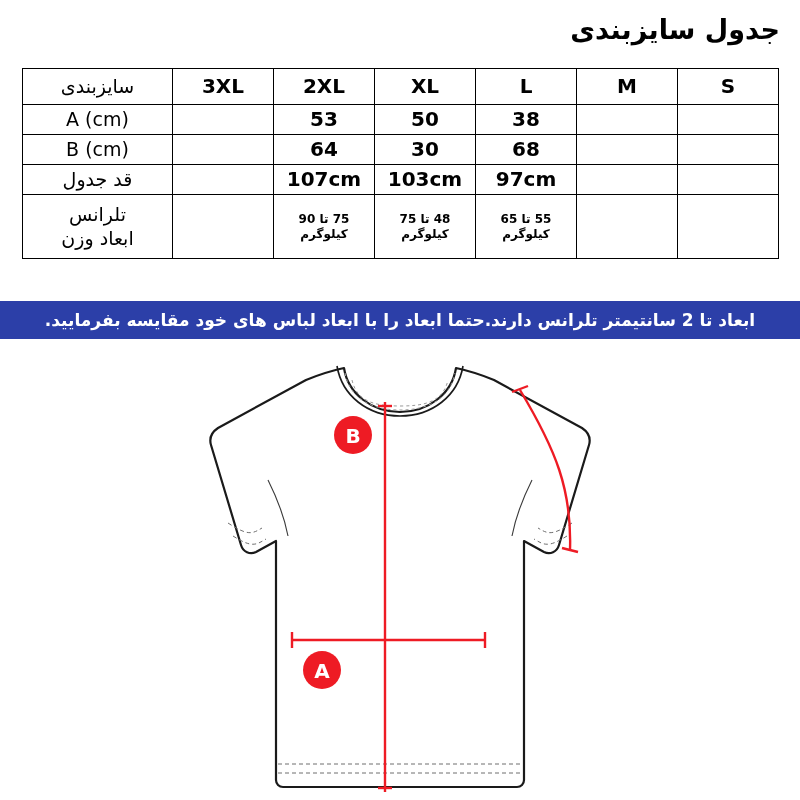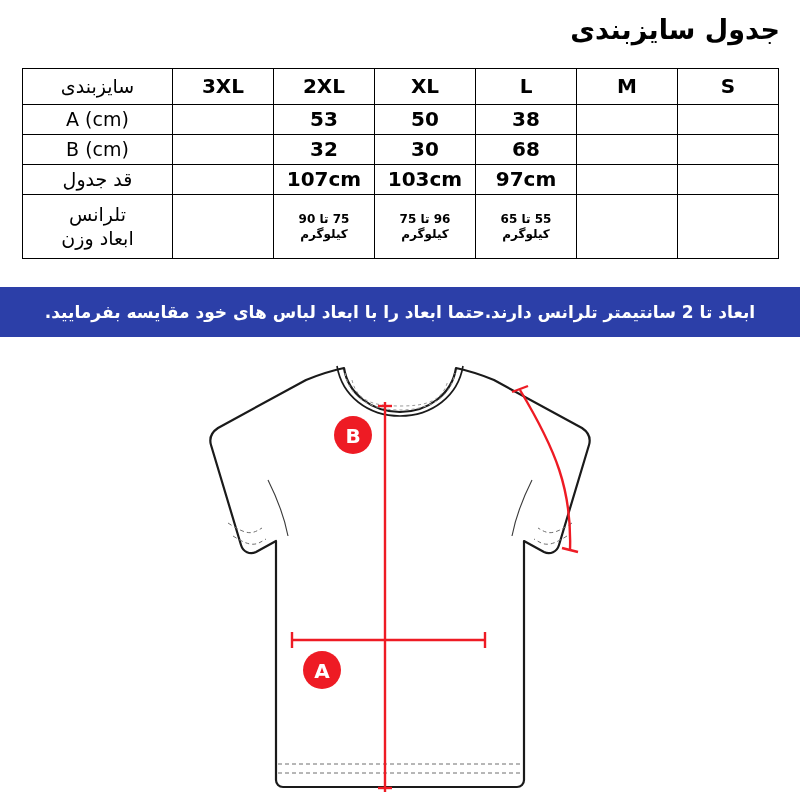--- a/index.html
+++ b/index.html
@@ -62,22 +62,22 @@
   }
   .rowlabel {
     font-weight: normal !important;
     font-size: 19px !important;
   }
   col.c-label { width: 150px; }
   col.c-size  { width: 101px; }
   
   .note-bar {
     position: absolute;
-    left: 0; top: 287px;
-    width: 800px; height: 50px;
+    left: 0; top: 301px;
+    width: 800px; height: 38px;
     background: #2c3fa8;
     color: #ffffff;
     font-size: 17px;
     font-weight: bold;
     display: flex;
     align-items: center;
     justify-content: center;
     direction: rtl;
     text-align: center;
   }
@@ -131,38 +131,38 @@
         <td>50</td>
         <td>53</td>
         <td></td>
         <td class="rowlabel">A (cm)</td>
       </tr>
       <tr>
         <td></td>
         <td></td>
         <td>68</td>
         <td>30</td>
-        <td>32</td>
+        <td>64</td>
         <td></td>
         <td class="rowlabel">B (cm)</td>
       </tr>
       <tr>
         <td></td>
         <td></td>
         <td>97cm</td>
         <td>103cm</td>
         <td>107cm</td>
         <td></td>
         <td class="rowlabel">قد جدول</td>
       </tr>
       <tr class="weight-row">
         <td></td>
         <td></td>
         <td>55 تا 65 کیلوگرم</td>
-        <td>96 تا 75 کیلوگرم</td>
+        <td>48 تا 75 کیلوگرم</td>
         <td>75 تا 90 کیلوگرم</td>
         <td></td>
         <td class="rowlabel">
           <div>تلرانس</div>
           <div>ابعاد وزن</div>
         </td>
       </tr>
     </tbody>
   </table>
 

